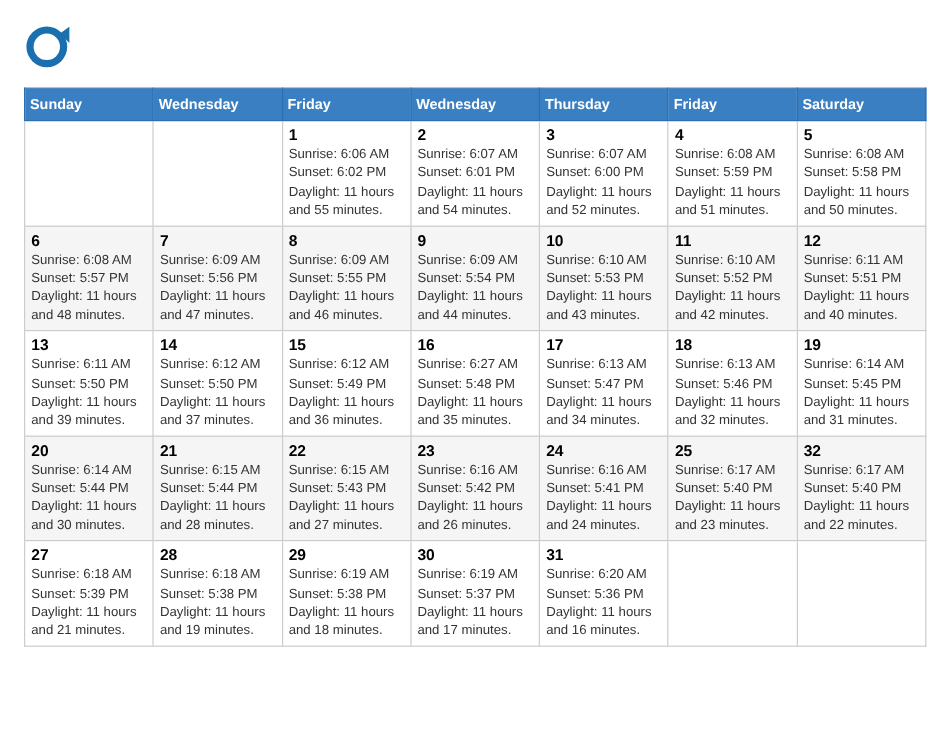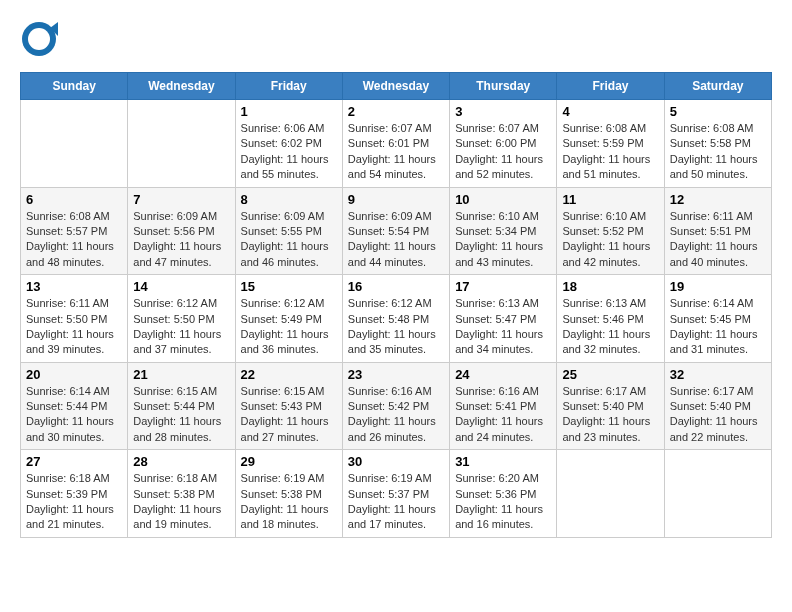--- a/index.html
+++ b/index.html
@@ -35,21 +35,21 @@
     }
     .calendar {
       width: 100%;
       border-collapse: collapse;
       font-size: 11px;
     }
     .calendar th {
       background: #3a7fc1;
       color: #fff;
       padding: 6px 4px;
-      text-align: center;
+      text-align: left;
       font-weight: bold;
       font-size: 12px;
       border: 1px solid #2a6faf;
     }
     .calendar td {
       border: 1px solid #ccc;
       vertical-align: top;
       padding: 4px 5px;
       width: 107px;
       min-height: 80px;
@@ -166,21 +166,21 @@
         </td>
         <td>
           <span class="day-num">9</span>
           <div class="day-info">Sunrise: 6:09 AM
 Sunset: 5:54 PM
 Daylight: 11 hours and 44 minutes.</div>
         </td>
         <td>
           <span class="day-num">10</span>
           <div class="day-info">Sunrise: 6:10 AM
-Sunset: 5:34 PM
+Sunset: 5:53 PM
 Daylight: 11 hours and 43 minutes.</div>
         </td>
         <td>
           <span class="day-num">11</span>
           <div class="day-info">Sunrise: 6:10 AM
 Sunset: 5:52 PM
 Daylight: 11 hours and 42 minutes.</div>
         </td>
         <td>
           <span class="day-num">12</span>
@@ -203,21 +203,21 @@
 Daylight: 11 hours and 37 minutes.</div>
         </td>
         <td>
           <span class="day-num">15</span>
           <div class="day-info">Sunrise: 6:12 AM
 Sunset: 5:49 PM
 Daylight: 11 hours and 36 minutes.</div>
         </td>
         <td>
           <span class="day-num">16</span>
-          <div class="day-info">Sunrise: 6:12 AM
+          <div class="day-info">Sunrise: 6:27 AM
 Sunset: 5:48 PM
 Daylight: 11 hours and 35 minutes.</div>
         </td>
         <td>
           <span class="day-num">17</span>
           <div class="day-info">Sunrise: 6:13 AM
 Sunset: 5:47 PM
 Daylight: 11 hours and 34 minutes.</div>
         </td>
         <td>

